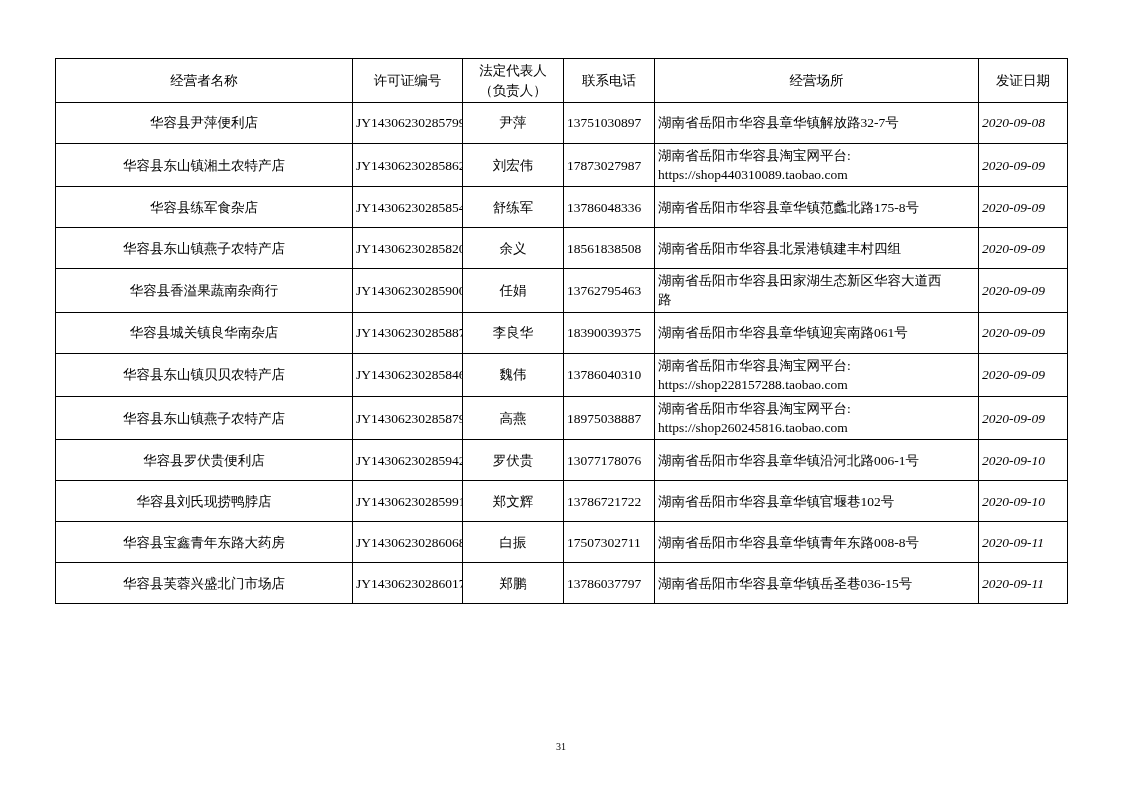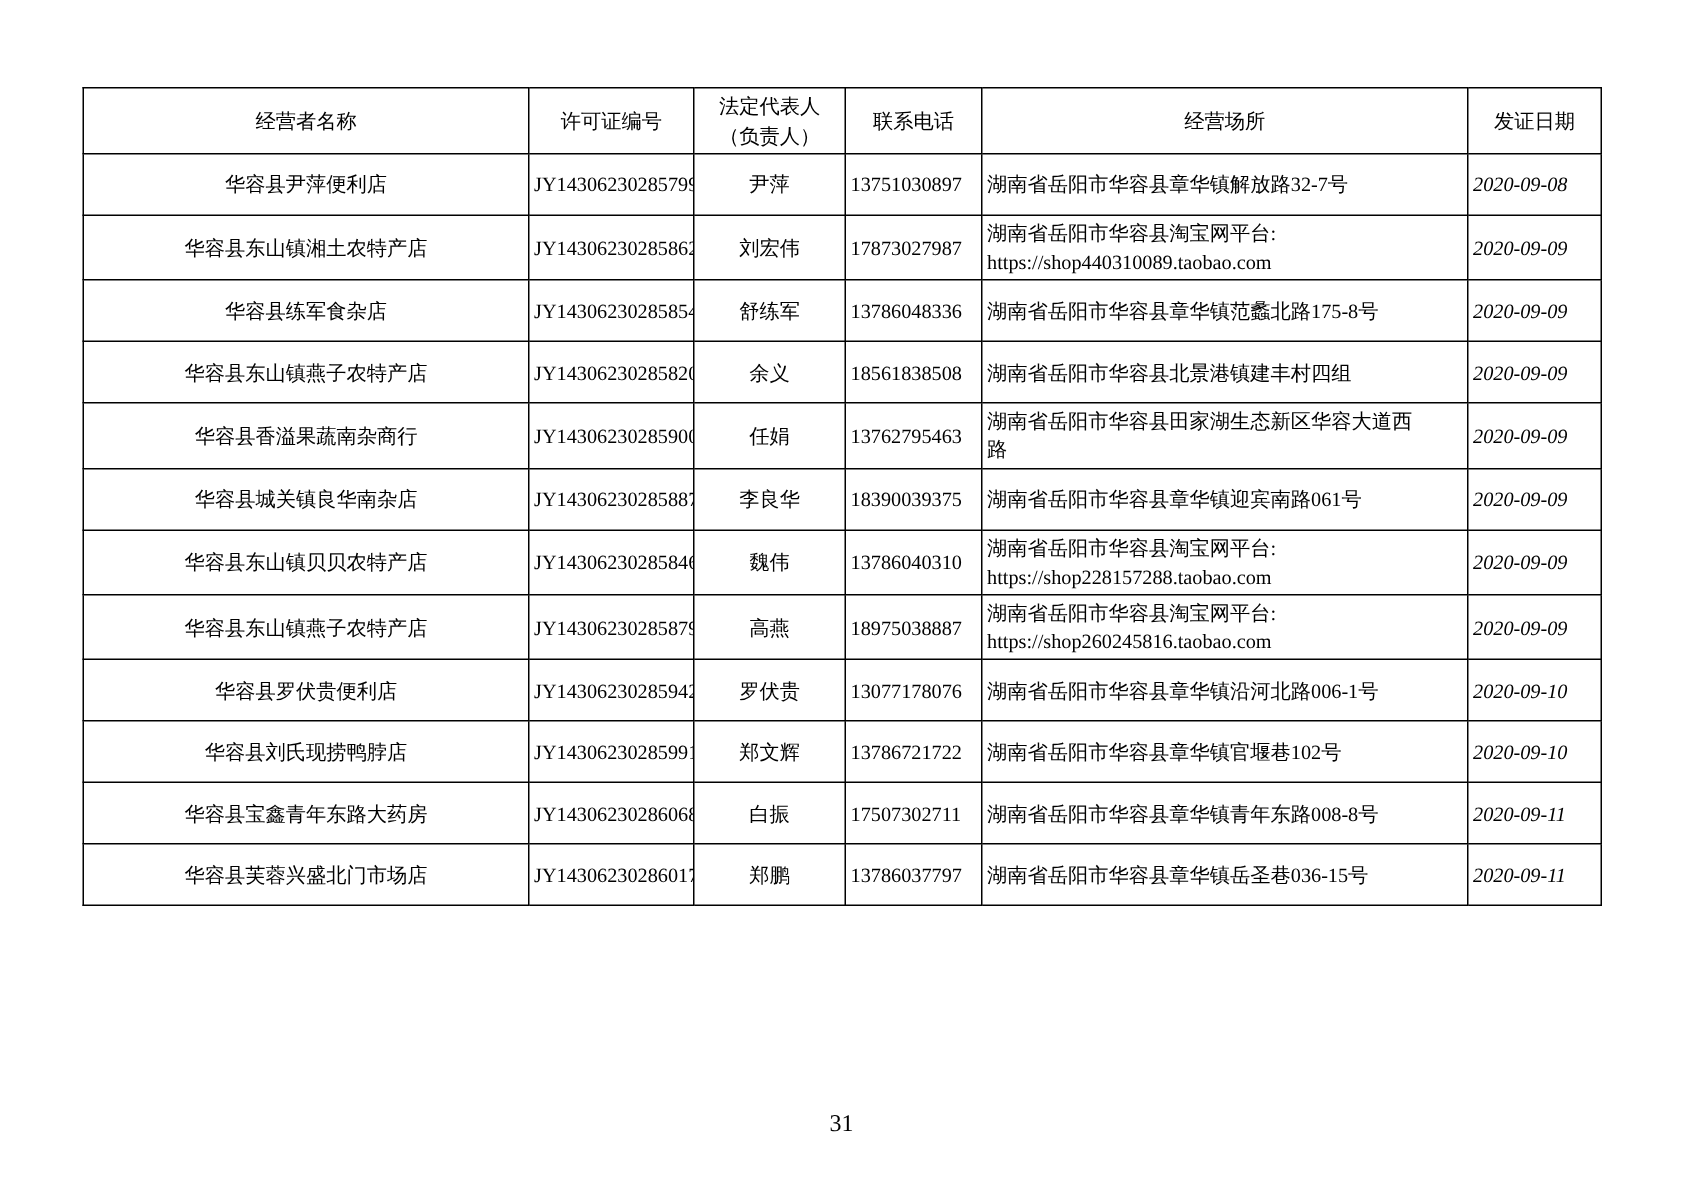--- a/index.html
+++ b/index.html
@@ -50,21 +50,21 @@
   td.c2 { text-align: center; }
   td.c3 { padding-left: 1px; padding-right: 1px; }
   td.c4 { text-align: left; white-space: pre-line; padding-left: 4px; }
   td.c5 { text-align: left; font-style: italic; }
   .page-number {
     position: absolute;
     left: 0;
     top: 741px;
     width: 1122px;
     text-align: center;
-    font-size: 16px;
+    font-size: 10px;
   }
 </style>
 </head>
 <body>
 
 <div class="page">
 
   <table class="license-table">
     <colgroup>
       <col style="width:297px">

